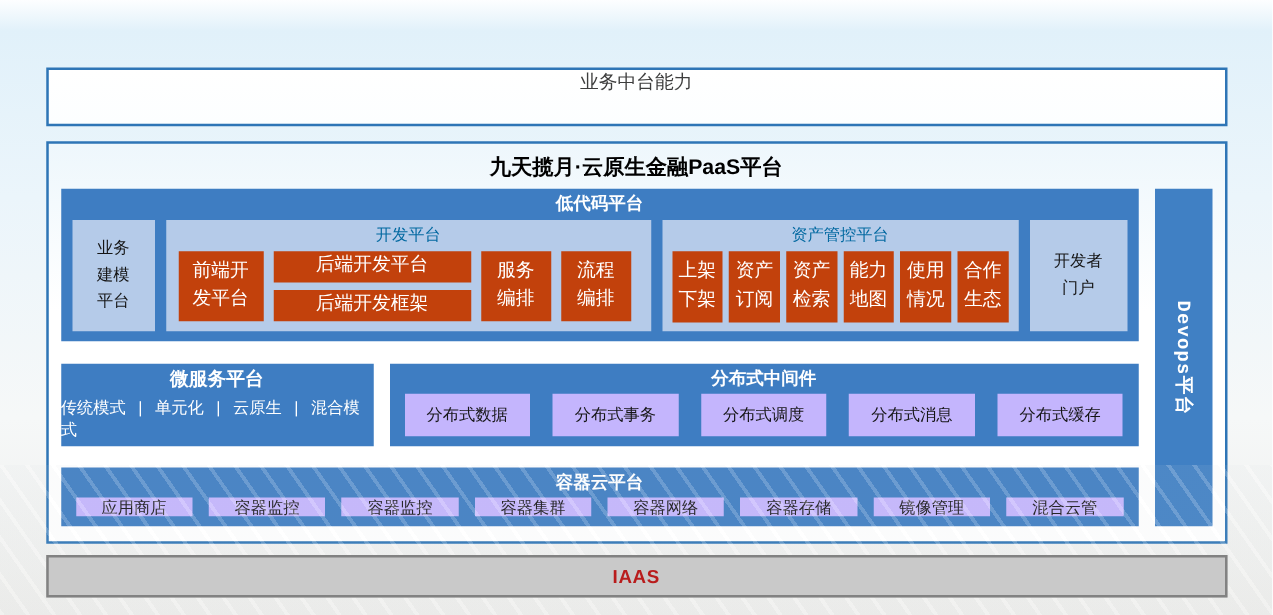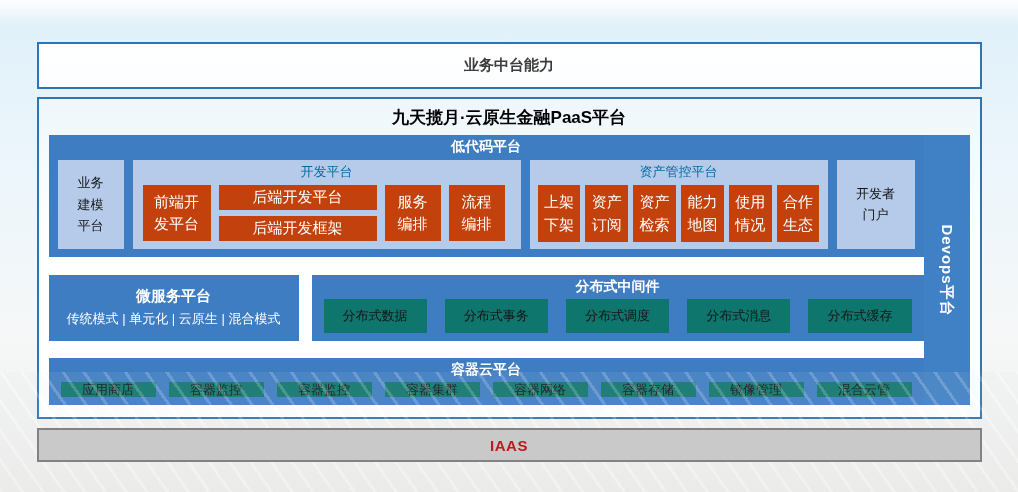--- a/index.html
+++ b/index.html
@@ -12,38 +12,38 @@
     font-family:"Liberation Sans","DejaVu Sans",sans-serif;
     background:linear-gradient(180deg,#fdfeff 0%,#e1f1fa 5%,#ebf5fb 32%,#f6f8f8 68%,#ededeb 100%);
   }
   .page::after{
     content:"";
     position:absolute;left:0;right:0;bottom:0;height:120px;
     background:repeating-linear-gradient(55deg,rgba(255,255,255,.6) 0 3px,rgba(210,216,220,.22) 3px 17px);
     opacity:.4;pointer-events:none;
   }
   .banner{
-    width:945px;height:47px;margin:0 auto;box-sizing:border-box;
+    width:945px;height:47px;margin:12px auto;box-sizing:border-box;
     background:linear-gradient(180deg,#ffffff,#fcfeff);
     border:2px solid #2e75b6;
-    display:flex;align-items:center;justify-content:center;
-    font-size:15px;font-weight:bold;color:#3d3d3d;
+    display:flex;justify-content:center;
+    font-size:15px;font-weight:normal;color:#3d3d3d;
   }
   .main{
     width:945px;height:322px;margin:8px auto 0;box-sizing:border-box;
     border:2px solid #2e75b6;
     background:linear-gradient(180deg,#eef7fc 0%,#ffffff 42%);
     display:flex;flex-direction:column;
   }
   .main-title{
     height:36px;flex:none;
     display:flex;align-items:center;justify-content:center;
     font-size:17px;font-weight:bold;color:#000;
   }
-  .main-body{flex:1;display:flex;padding:0 10px 12px 10px;}
+  .main-body{flex:1;display:flex;padding:0 10px 12px 10px;gap:13px;font-family:Liberation Mono, monospace;}
   .content-col{flex:1;display:flex;flex-direction:column;justify-content:space-between;min-width:0;}
 
   .sec{background:#3e7dc2;box-sizing:border-box;}
   .sec-title{text-align:center;color:#fff;font-weight:bold;font-size:14px;padding-top:3px;flex:none;}
 
   
   .lowcode{height:122px;display:flex;flex-direction:column;}
   .lowcode-row{flex:1;display:flex;gap:9px;padding:4px 9px 8px;min-height:0;}
   .light{background:#b5cbe9;color:#151515;}
   .pre{white-space:pre-line;}
@@ -62,21 +62,21 @@
   .asset-box{flex:1;}
   .portal{width:78px;flex:none;display:flex;align-items:center;justify-content:center;text-align:center;font-size:13px;line-height:1.6;}
 
   
   .row2{height:66px;display:flex;gap:13px;}
   .micro{width:250px;flex:none;display:flex;flex-direction:column;align-items:center;justify-content:center;gap:4px;}
   .micro-title{font-size:15px;font-weight:bold;color:#fff;}
   .micro-modes{font-size:13px;color:#fff;}
   .middleware{flex:1;display:flex;flex-direction:column;min-width:0;}
   .mw-row{flex:1;display:flex;gap:18px;padding:3px 12px 8px;min-height:0;}
-  .lightbox{background:#0f766e;flex:1;display:flex;align-items:center;justify-content:center;font-size:13px;color:#151515;}
+  .lightbox{background:#c4b5fd;flex:1;display:flex;align-items:center;justify-content:center;font-size:13px;color:#151515;}
 
   
   .containers{height:47px;display:flex;flex-direction:column;}
   .ct-row{flex:1;display:flex;gap:13px;padding:3px 12px 8px;min-height:0;}
 
   
   .devops{width:46px;flex:none;background:#4080c4;display:flex;align-items:center;justify-content:center;overflow:hidden;}
   .devops-label{transform:rotate(90deg);white-space:nowrap;color:#fff;font-weight:bold;font-size:15px;letter-spacing:1px;}
 
   

